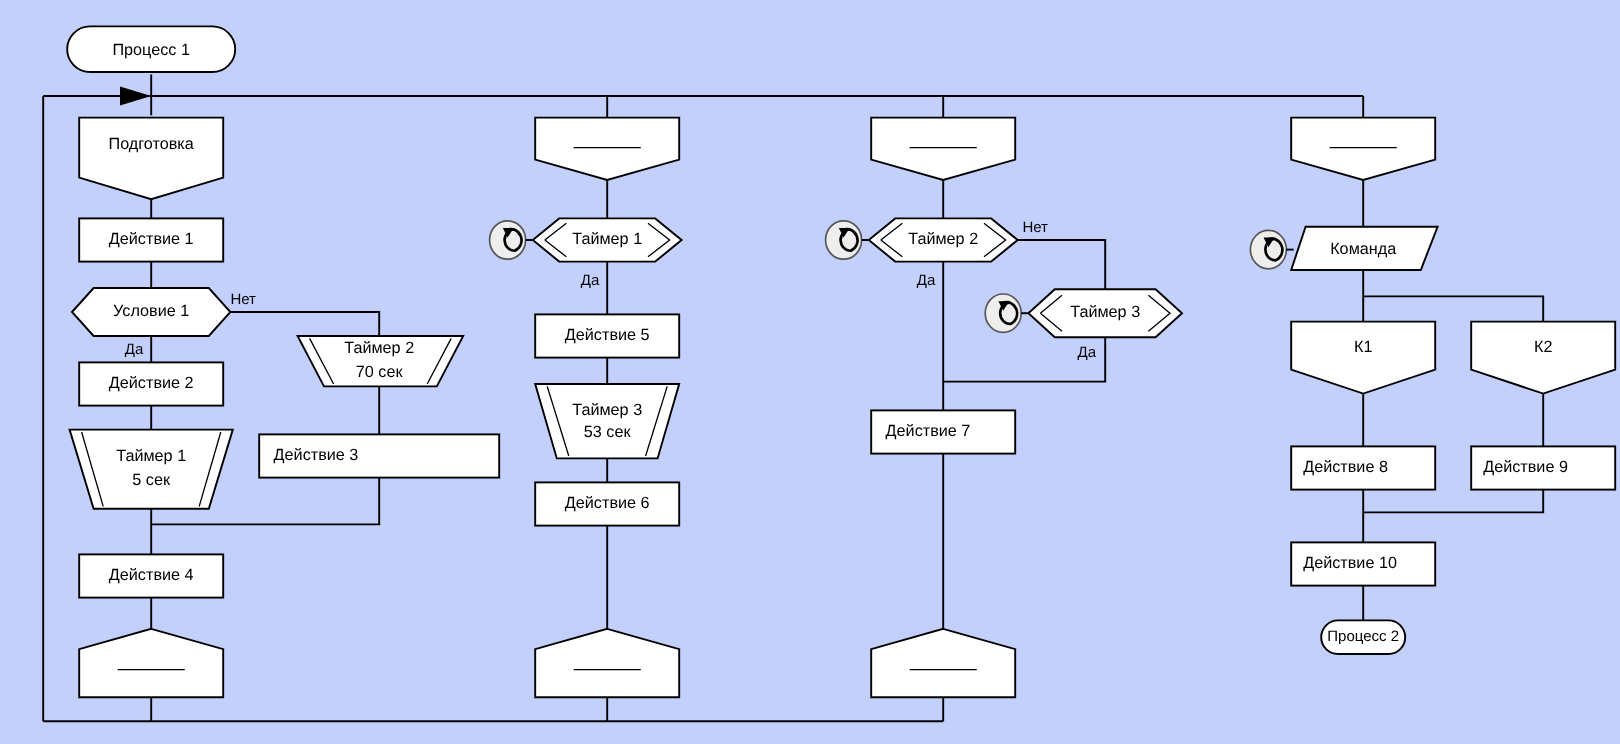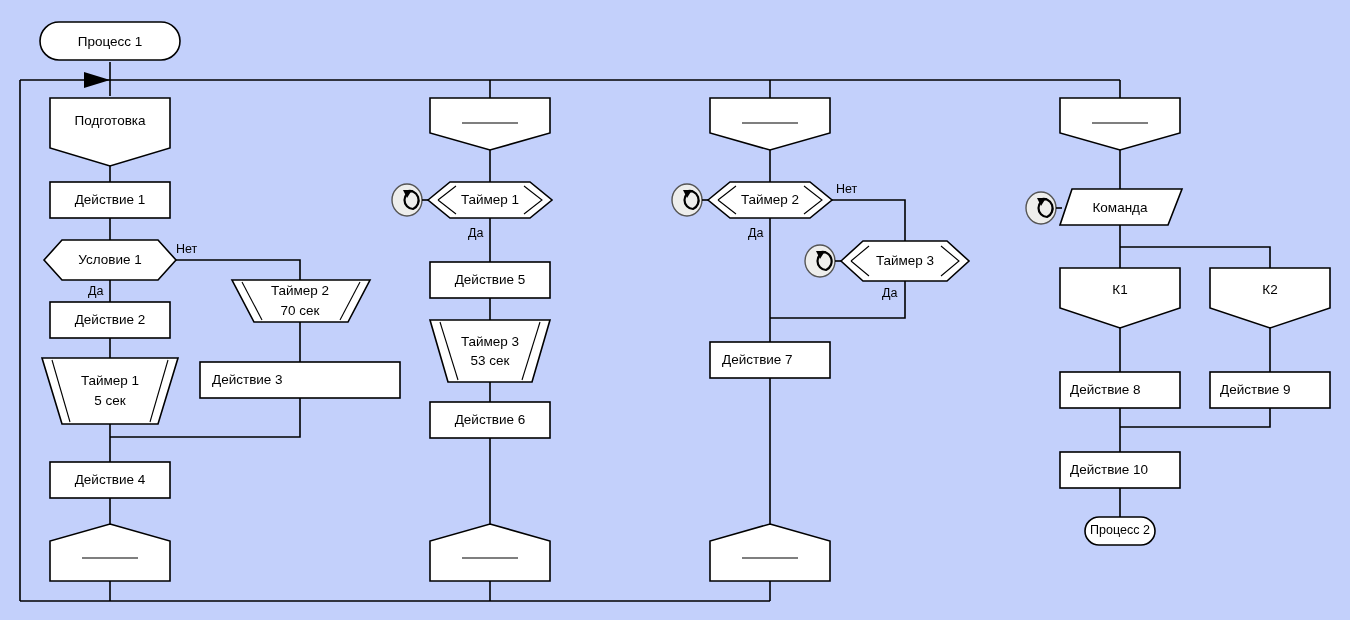--- a/index.html
+++ b/index.html
@@ -2,21 +2,21 @@
 <html><head>
 <meta charset="utf-8">
 <style>
   html,body{margin:0;padding:0;}
   body{
     width:1350px;height:620px;
     background:#c3d0fb;
     font-family:"Liberation Sans","DejaVu Sans",sans-serif;
     overflow:hidden;
   }
-  #stage{position:relative;width:1235px;height:620px;}
+  #stage{position:relative;width:1235px;height:620px;margin-left:16px;}
   svg#diagram{position:absolute;left:0;top:0;width:1350px;height:620px;}
   .shape-fill{fill:#ffffff;stroke:#000000;stroke-width:1.6;}
   .inner-line{fill:none;stroke:#000000;stroke-width:1.1;}
   .conn{fill:none;stroke:#000000;stroke-width:1.6;}
   .arrowhead{fill:#000000;stroke:none;}
   .icon-circle{fill:#eeeeec;stroke:#555555;stroke-width:1.4;}
   .icon-arc{fill:none;stroke:#000000;stroke-width:2.2;}
   .icon-tip{fill:#000000;stroke:none;}
   .node-label{
     font-family:"Liberation Sans","DejaVu Sans",sans-serif;

